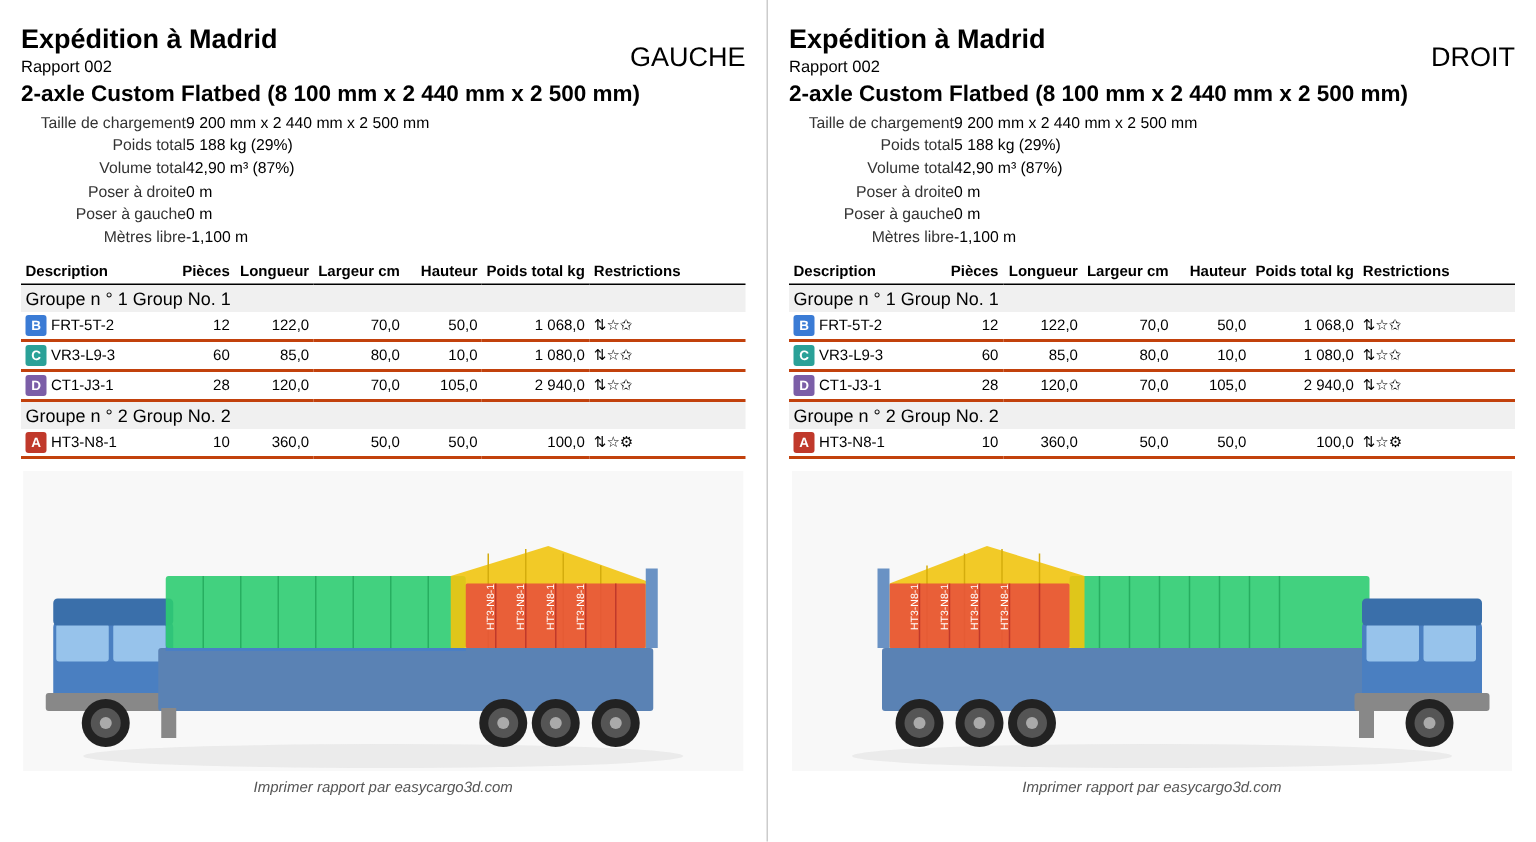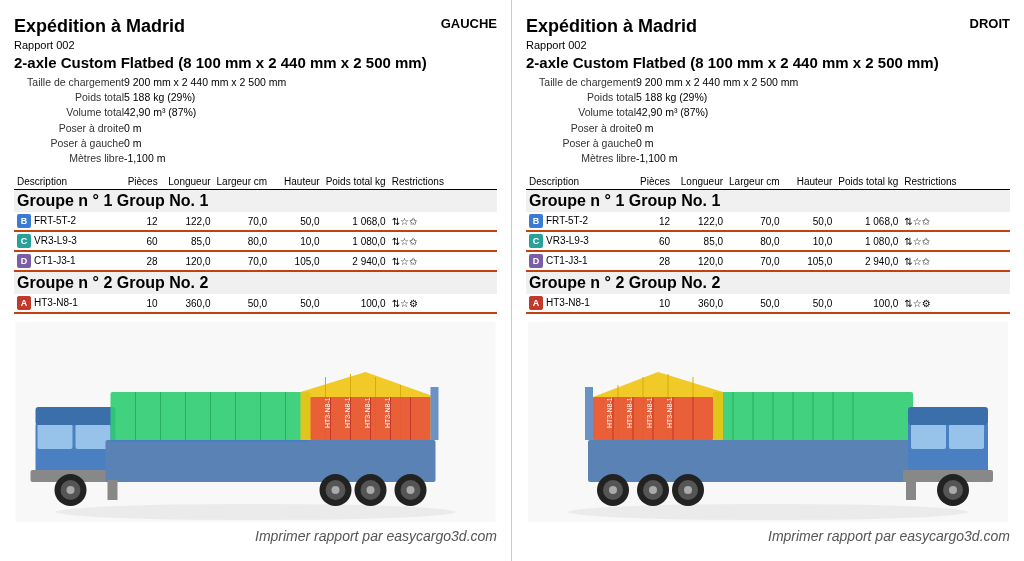--- a/index.html
+++ b/index.html
@@ -18,24 +18,24 @@
     }
     .panel {
       width: 512px;
       padding: 16px 14px 10px 14px;
       position: relative;
       border-right: 1px solid #ccc;
     }
     .panel:last-child { border-right: none; }
     .panel-side-label {
       position: absolute;
-      top: 16px;
+      top: 28px;
       right: 14px;
-      font-weight: bold;
-      font-size: 13px;
+      font-weight: normal;
+      font-size: 18px;
     }
     .report-title {
       font-size: 18px;
       font-weight: bold;
       margin-bottom: 2px;
     }
     .report-subtitle {
       font-size: 11px;
       margin-bottom: 3px;
     }
@@ -60,34 +60,34 @@
     .info-value { color: #000; }
 
     
     .cargo-table {
       width: 100%;
       border-collapse: collapse;
       font-size: 10px;
       margin-bottom: 8px;
     }
     .cargo-table thead tr th {
-      font-weight: normal;
+      font-weight: bold;
       text-align: left;
       padding: 2px 3px;
       border-bottom: 1px solid #000;
       white-space: nowrap;
       margin-top: 12px;
     }
     .cargo-table thead tr th.right { text-align: right; }
 
     .group-header td {
       background: #f0f0f0;
-      font-weight: bold;
+      font-weight: normal;
       padding: 2px 3px;
-      font-size: 16px;
+      font-size: 12px;
     }
     .cargo-table tbody tr.cargo-row td {
       padding: 2px 3px;
       border-bottom: 2px solid #c2410c;
       vertical-align: middle;
     }
     .cargo-table tbody tr.cargo-row td.right { text-align: right; }
 
     .item-badge {
       display: inline-block;
@@ -109,22 +109,22 @@
     
     .truck-area {
       width: 100%;
       height: 200px;
       position: relative;
       overflow: hidden;
       margin-top: 4px;
     }
 
     .print-note {
-      text-align: right;
-      font-size: 14px;
+      text-align: center;
+      font-size: 10px;
       color: #555;
       font-style: italic;
       margin-top: 6px;
     }
 
     .col-desc { width: 22%; }
     .col-pieces { width: 9%; text-align: right; }
     .col-long { width: 11%; text-align: right; }
     .col-larg { width: 11%; text-align: right; }
     .col-haut { width: 11%; text-align: right; }

